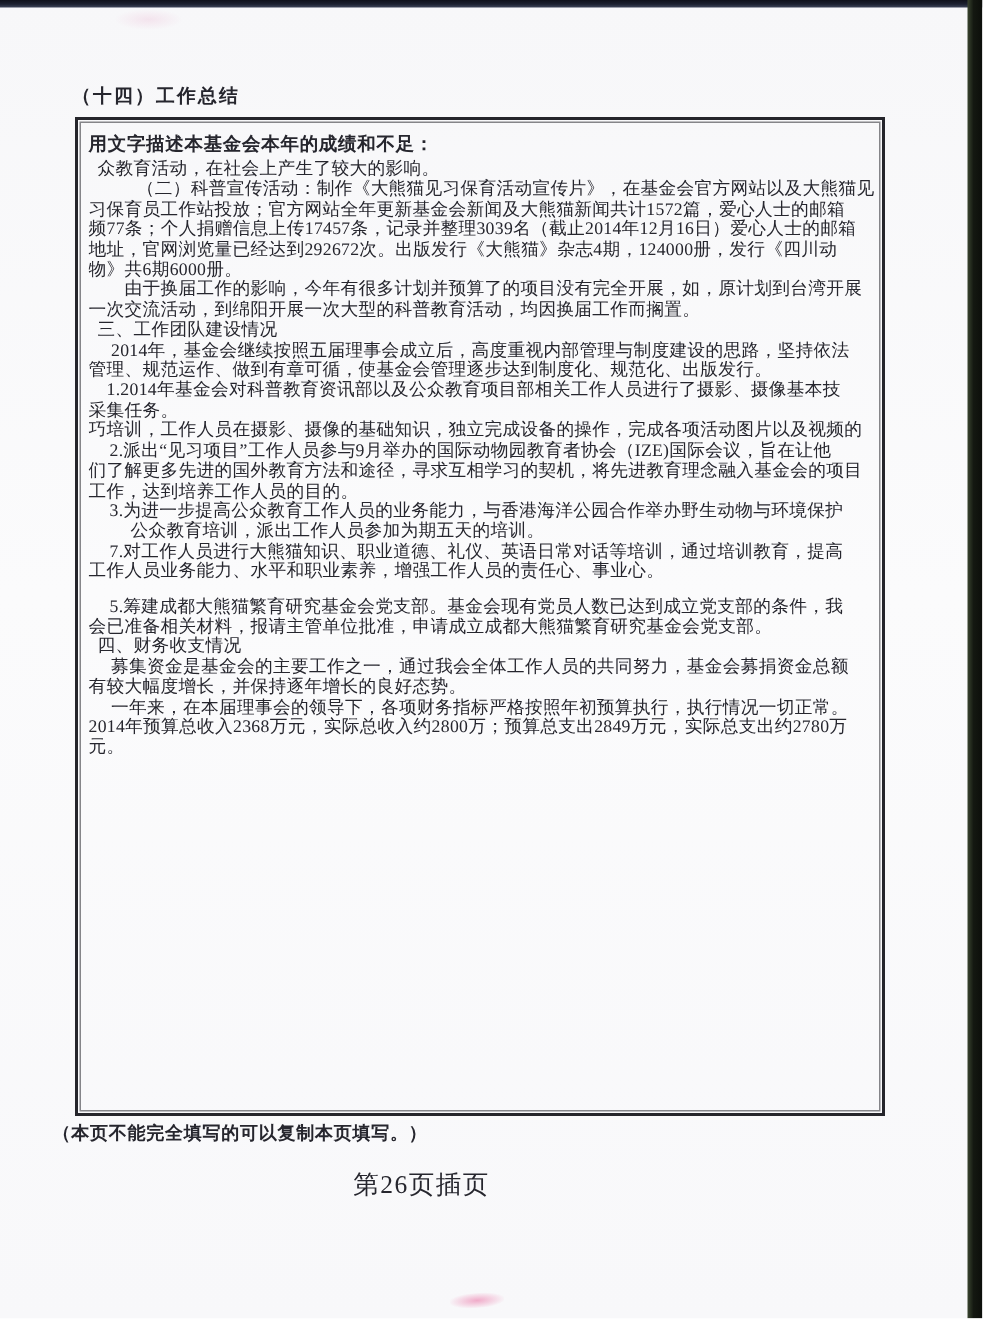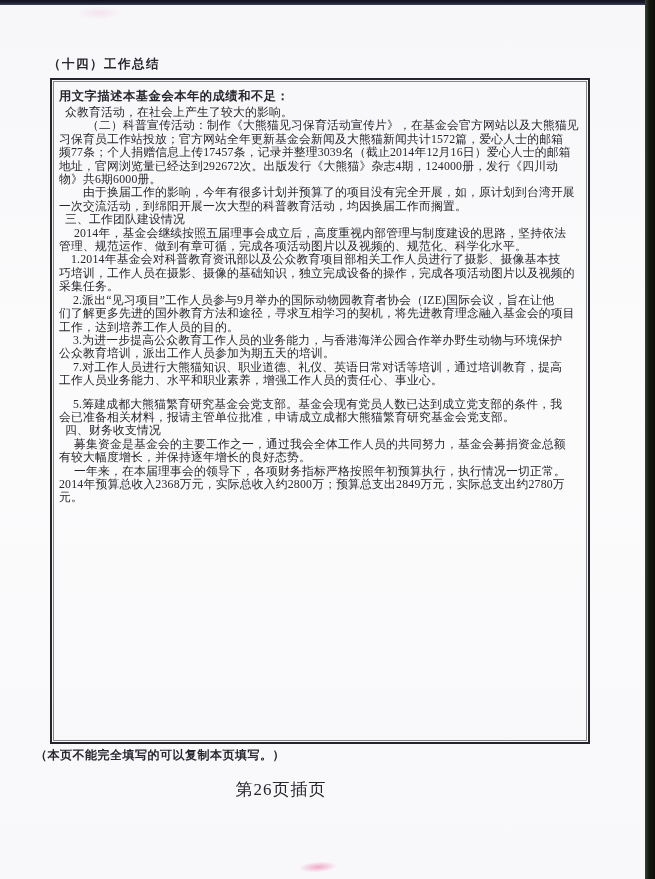--- a/index.html
+++ b/index.html
@@ -42,38 +42,38 @@
   <div class="band-top"></div>
   <div class="band-right"></div>
   <div class="pink-mark2"></div>
 
   <div class="doc-title">（十四）工作总结</div>
 
   <div class="sheet-box">
     <div class="box-heading">用文字描述本基金会本年的成绩和不足：</div>
     <div class="body-lines">
         <div class="bline" style="padding-left: 6px;">众教育活动，在社会上产生了较大的影响。</div>
-        <div class="bline" style="padding-left: 28px;">（二）科普宣传活动：制作《大熊猫见习保育活动宣传片》，在基金会官方网站以及大熊猫见</div>
+        <div class="bline" style="padding-left: 28px; text-align: right;">（二）科普宣传活动：制作《大熊猫见习保育活动宣传片》，在基金会官方网站以及大熊猫见</div>
         <div class="bline" style="padding-left: 0px;">习保育员工作站投放；官方网站全年更新基金会新闻及大熊猫新闻共计1572篇，爱心人士的邮箱</div>
         <div class="bline" style="padding-left: 0px;">频77条；个人捐赠信息上传17457条，记录并整理3039名（截止2014年12月16日）爱心人士的邮箱</div>
         <div class="bline" style="padding-left: 0px;">地址，官网浏览量已经达到292672次。出版发行《大熊猫》杂志4期，124000册，发行《四川动</div>
         <div class="bline" style="padding-left: 0px;">物》共6期6000册。</div>
         <div class="bline" style="padding-left: 24px;">由于换届工作的影响，今年有很多计划并预算了的项目没有完全开展，如，原计划到台湾开展</div>
         <div class="bline" style="padding-left: 0px;">一次交流活动，到绵阳开展一次大型的科普教育活动，均因换届工作而搁置。</div>
         <div class="bline" style="padding-left: 6px;">三、工作团队建设情况</div>
         <div class="bline" style="padding-left: 15px;">2014年，基金会继续按照五届理事会成立后，高度重视内部管理与制度建设的思路，坚持依法</div>
-        <div class="bline" style="padding-left: 0px;">管理、规范运作、做到有章可循，完成各项活动图片以及视频的、规范化、科学化水平。</div>
+        <div class="bline" style="padding-left: 0px;">管理、规范运作、做到有章可循，使基金会管理逐步达到制度化、规范化、出版发行。</div>
         <div class="bline" style="padding-left: 12px;">1.2014年基金会对科普教育资讯部以及公众教育项目部相关工作人员进行了摄影、摄像基本技</div>
+        <div class="bline" style="padding-left: 0px;">采集任务。</div>
         <div class="bline" style="padding-left: 0px;">巧培训，工作人员在摄影、摄像的基础知识，独立完成设备的操作，完成各项活动图片以及视频的</div>
-        <div class="bline" style="padding-left: 0px;">采集任务。</div>
         <div class="bline" style="padding-left: 14px;">2.派出“见习项目”工作人员参与9月举办的国际动物园教育者协会（IZE)国际会议，旨在让他</div>
         <div class="bline" style="padding-left: 0px;">们了解更多先进的国外教育方法和途径，寻求互相学习的契机，将先进教育理念融入基金会的项目</div>
         <div class="bline" style="padding-left: 0px;">工作，达到培养工作人员的目的。</div>
         <div class="bline" style="padding-left: 14px;">3.为进一步提高公众教育工作人员的业务能力，与香港海洋公园合作举办野生动物与环境保护</div>
-        <div class="bline" style="padding-left: 0px;">公众教育培训，派出工作人员参加为期五天的培训。</div>
+        <div class="bline" style="padding-left: 0px; margin-left: 28px;">公众教育培训，派出工作人员参加为期五天的培训。</div>
         <div class="bline" style="padding-left: 14px;">7.对工作人员进行大熊猫知识、职业道德、礼仪、英语日常对话等培训，通过培训教育，提高</div>
         <div class="bline" style="padding-left: 0px;">工作人员业务能力、水平和职业素养，增强工作人员的责任心、事业心。</div>
         <div class="bline" style="padding-left: 14px; margin-top: 10px;">5.筹建成都大熊猫繁育研究基金会党支部。基金会现有党员人数已达到成立党支部的条件，我</div>
         <div class="bline" style="padding-left: 0px;">会已准备相关材料，报请主管单位批准，申请成立成都大熊猫繁育研究基金会党支部。</div>
         <div class="bline" style="padding-left: 6px;">四、财务收支情况</div>
         <div class="bline" style="padding-left: 15px;">募集资金是基金会的主要工作之一，通过我会全体工作人员的共同努力，基金会募捐资金总额</div>
         <div class="bline" style="padding-left: 0px;">有较大幅度增长，并保持逐年增长的良好态势。</div>
         <div class="bline" style="padding-left: 15px;">一年来，在本届理事会的领导下，各项财务指标严格按照年初预算执行，执行情况一切正常。</div>
         <div class="bline" style="padding-left: 0px;">2014年预算总收入2368万元，实际总收入约2800万；预算总支出2849万元，实际总支出约2780万</div>
         <div class="bline" style="padding-left: 0px;">元。</div>

